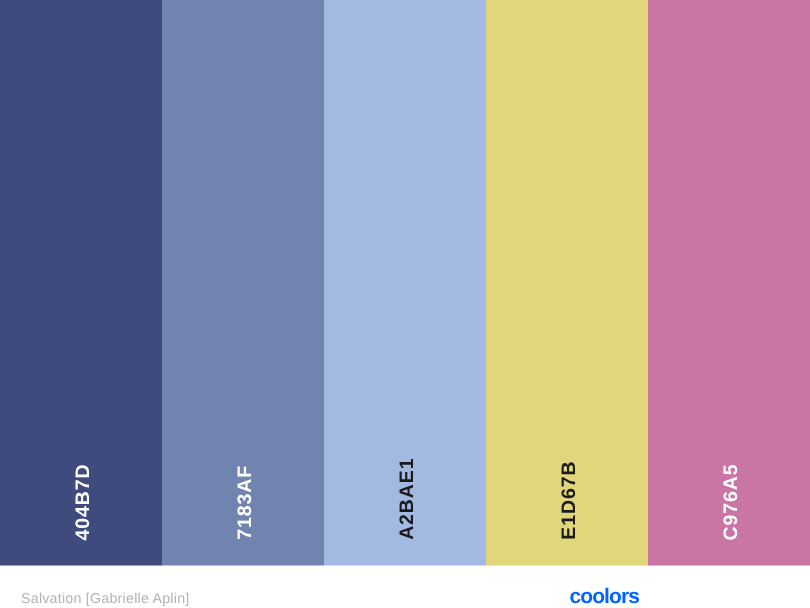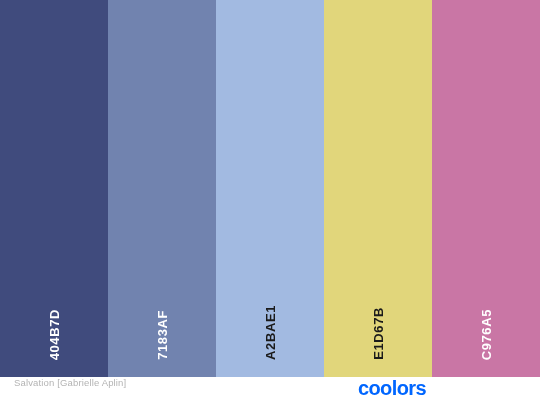--- a/index.html
+++ b/index.html
@@ -44,35 +44,35 @@
     margin-bottom: 17px;
     user-select: none;
     white-space: nowrap;
   }
   #footer-bar {
     flex: 1 1 auto;
     width: 440px;
     background: #ffffff;
     display: flex;
     flex-direction: row;
-    align-items: flex-start;
+    align-items: flex-end;
     justify-content: space-between;
     padding: 0 14px;
     box-sizing: border-box;
   }
   #palette-name {
     font-family: "Liberation Sans", sans-serif;
     font-size: 9.5px;
     color: #b4b4b4;
     letter-spacing: 0.15px;
     white-space: nowrap;
   }
   #coolors-logo {
     font-family: "Liberation Sans", sans-serif;
-    font-size: 20px;
+    font-size: 14px;
     font-weight: bold;
     color: #0066ff;
     letter-spacing: -0.6px;
     text-transform: lowercase;
     white-space: nowrap;
   }
 </style>
 </head>
 <body>
 

